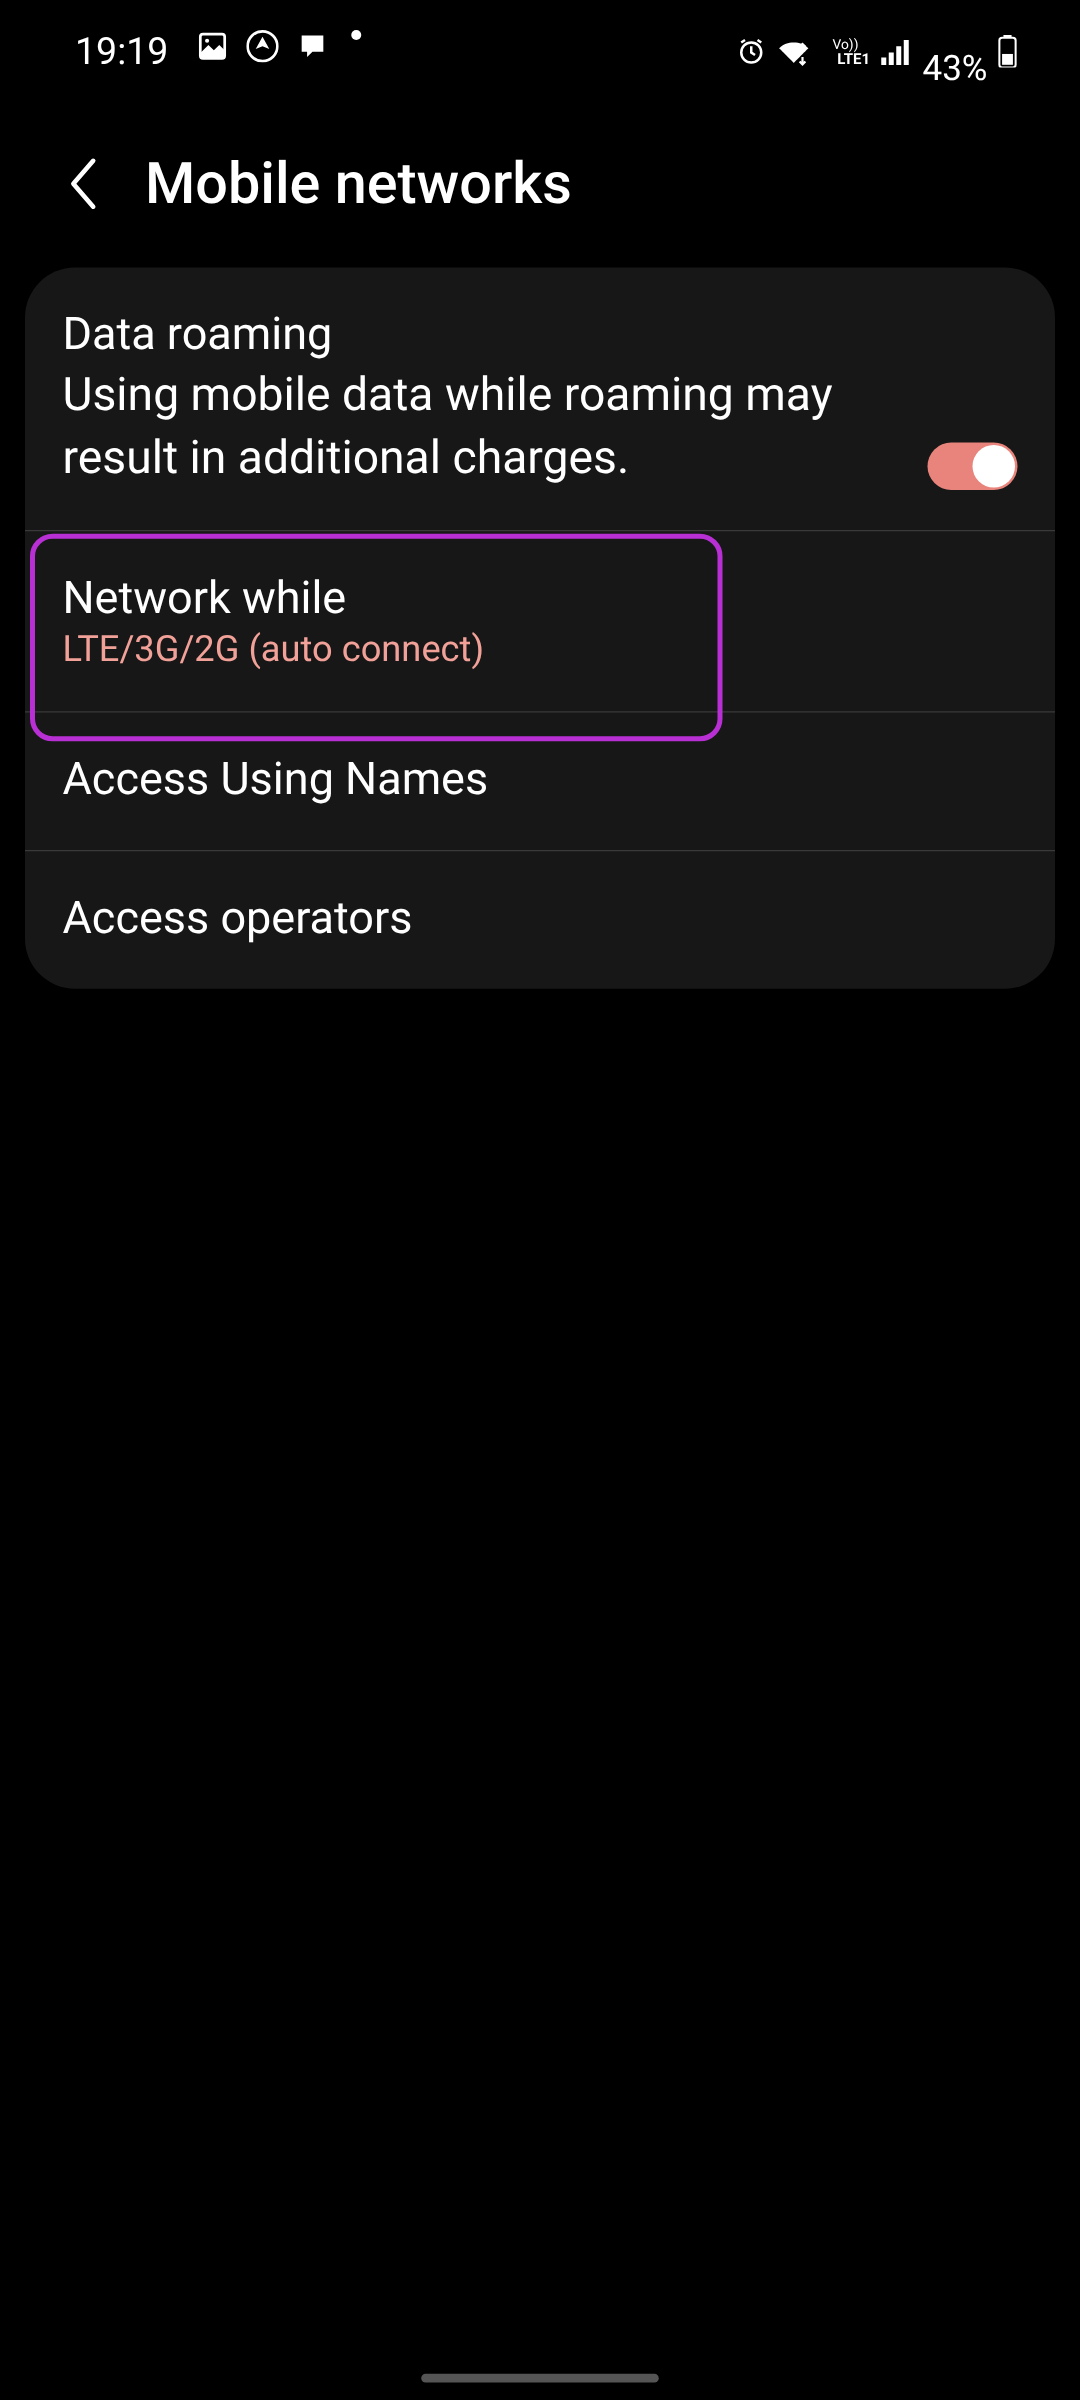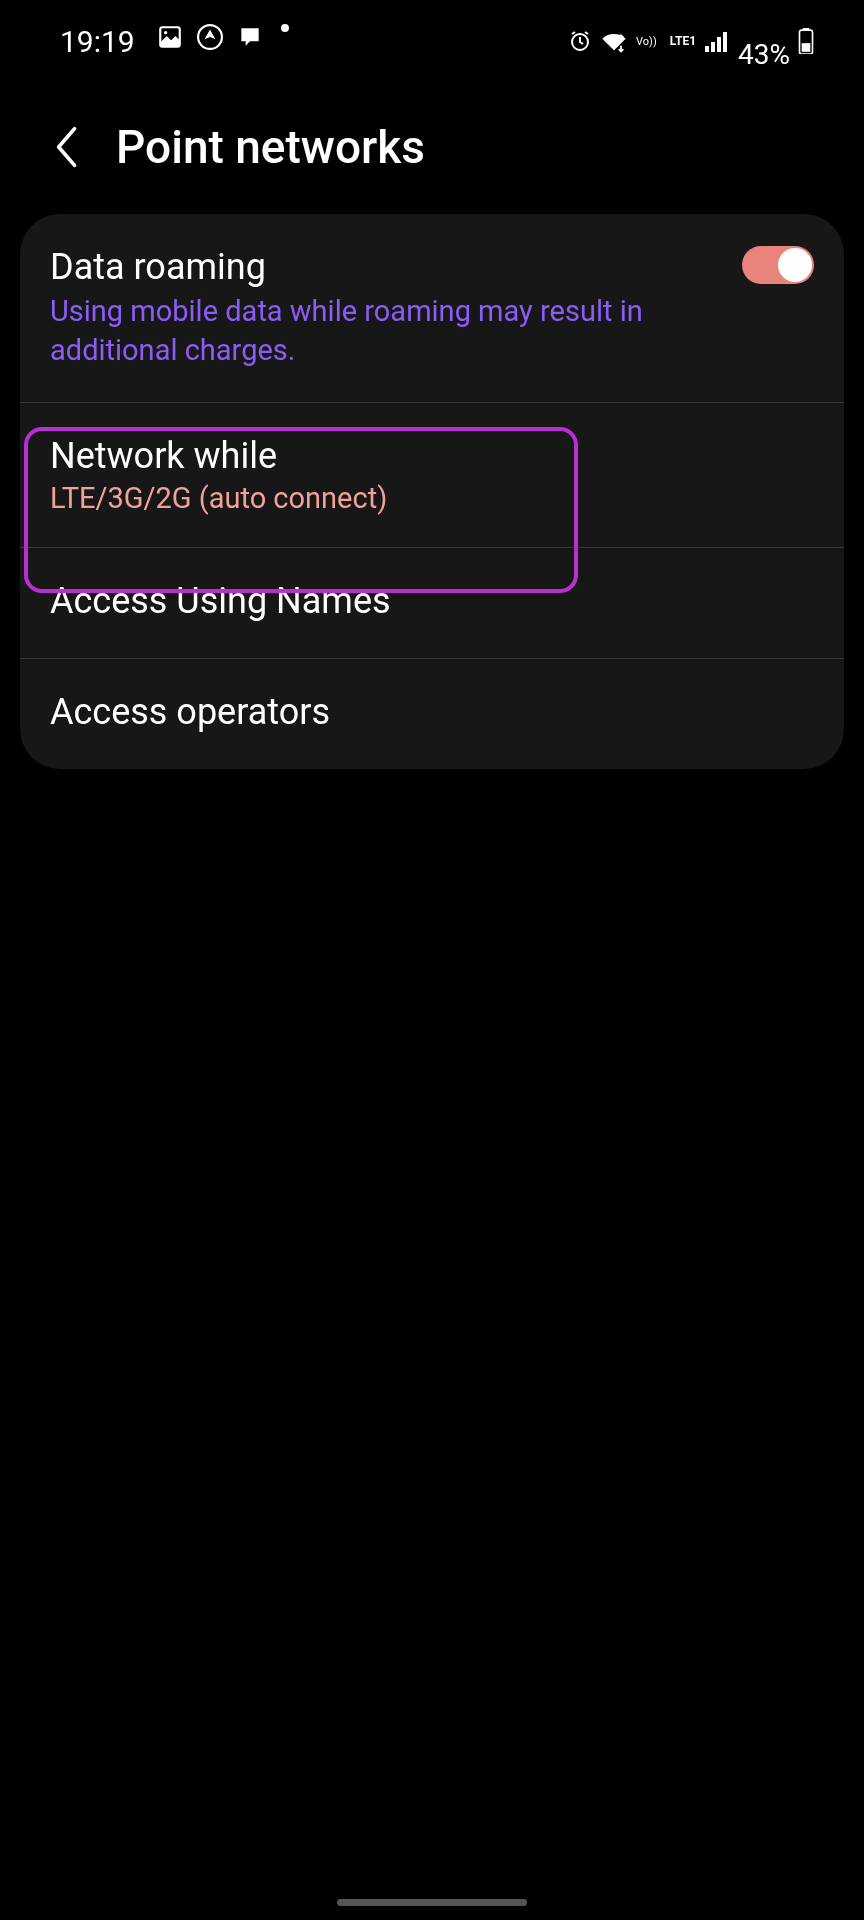--- a/index.html
+++ b/index.html
@@ -67,38 +67,38 @@
       background: #171717;
       border-radius: 40px;
       margin: 0 20px;
       overflow: hidden;
     }
     .setting-item {
       padding: 32px 30px;
       border-bottom: 1px solid #3a3a3a;
       display: flex;
       justify-content: space-between;
-      align-items: flex-start;
+      align-items: flex-end;
       cursor: pointer;
     }
     .setting-item:last-child {
       border-bottom: none;
     }
     .setting-text {
       flex: 1;
     }
     .setting-title {
       font-size: 36px;
       font-weight: 400;
       color: #ffffff;
       margin-bottom: 4px;
     }
     .setting-subtitle {
-      font-size: 29px;
-      color: #8b5cf6;
+      font-size: 37px;
+      color: #ffffff;
       line-height: 1.35;
     }
     .setting-value {
       font-size: 29px;
       color: #f2a199;
       margin-top: 4px;
     }
     .toggle {
       width: 72px;
       height: 38px;
@@ -179,21 +179,21 @@
           <path d="M12 8 V13 L15 15" stroke="#ffffff" stroke-width="2" fill="none"></path>
           <path d="M4 5 L7 3 M20 5 L17 3" stroke="#ffffff" stroke-width="2"></path>
         </svg>
     </span>
     <span class="status-icon">
       <svg width="28" height="24" viewBox="0 0 24 20">
           <path d="M12 18 C12 18 2 8 2 8 C5 5 8 4 12 4 C16 4 19 5 22 8 C22 8 12 18 12 18 Z" fill="#ffffff"></path>
           <path d="M18 14 L18 19 M16 17 L18 19 L20 17 M18 10 L18 5 M16 7 L18 5 L20 7" stroke="#ffffff" stroke-width="1.5" fill="none"></path>
         </svg>
     </span>
-    <span class="status-icon" style="font-size:14px;line-height:1;text-align:left;">
+    <span class="status-icon" style="font-size:14px;line-height:1;text-align:left;flex-direction:column;">
       <span style="display:block;font-size:11px;">Vo))</span>
       <span style="display:block;font-size:12px;font-weight:bold;margin-left:13px;">LTE1</span>
     </span>
     <span class="status-icon">
       <svg width="24" height="22" viewBox="0 0 24 22" fill="#ffffff">
           <rect x="1" y="16" width="4" height="6"></rect>
           <rect x="7" y="12" width="4" height="10"></rect>
           <rect x="13" y="7" width="4" height="15"></rect>
           <rect x="19" y="2" width="4" height="20"></rect>
         </svg>
@@ -208,21 +208,21 @@
     </span>
   </div>
 </div>
 
 <div class="header">
   <div class="back-btn">
     <svg width="28" height="44" viewBox="0 0 20 36">
       <path d="M17 3 L4 18 L17 33" stroke="#ffffff" stroke-width="3" fill="none" stroke-linecap="round" stroke-linejoin="round"></path>
     </svg>
   </div>
-  <div class="page-title">Point networks</div>
+  <div class="page-title">Mobile networks</div>
 </div>
 
 <div class="card">
   <div class="setting-item">
     <div class="setting-text">
       <div class="setting-title">Data roaming</div>
       <div class="setting-subtitle">Using mobile data while roaming may result in additional charges.</div>
     </div>
     <div class="toggle">
       <div class="toggle-knob"></div>

